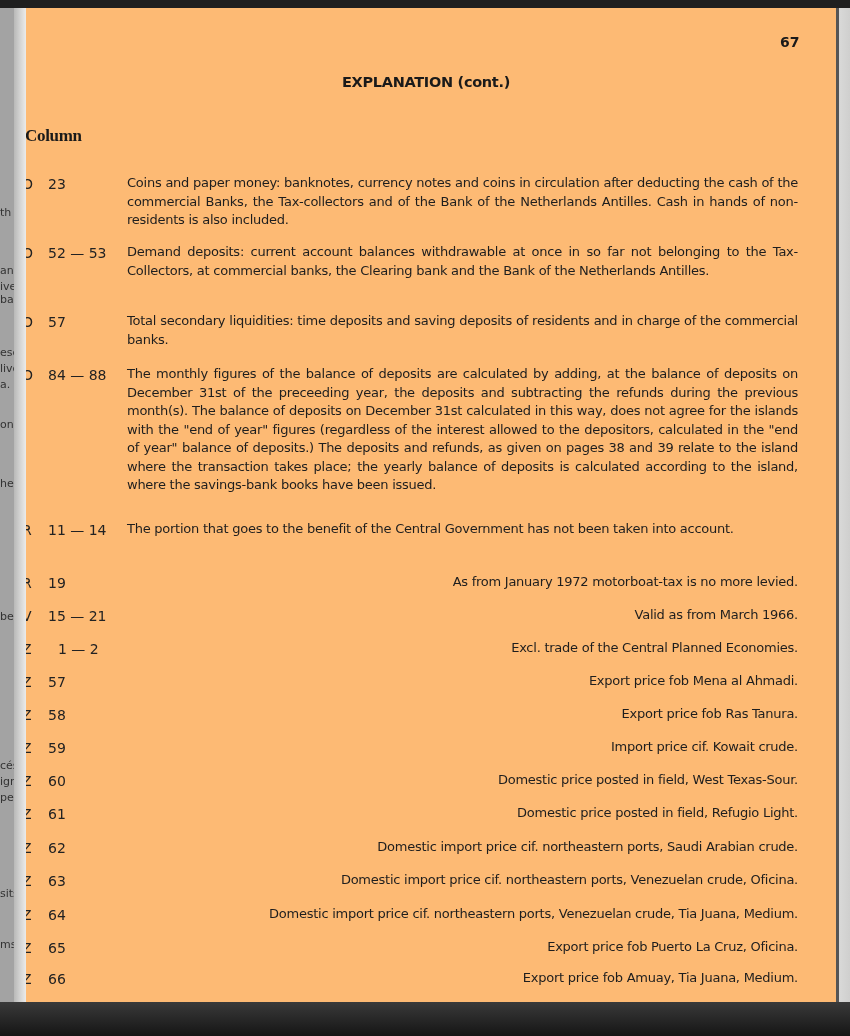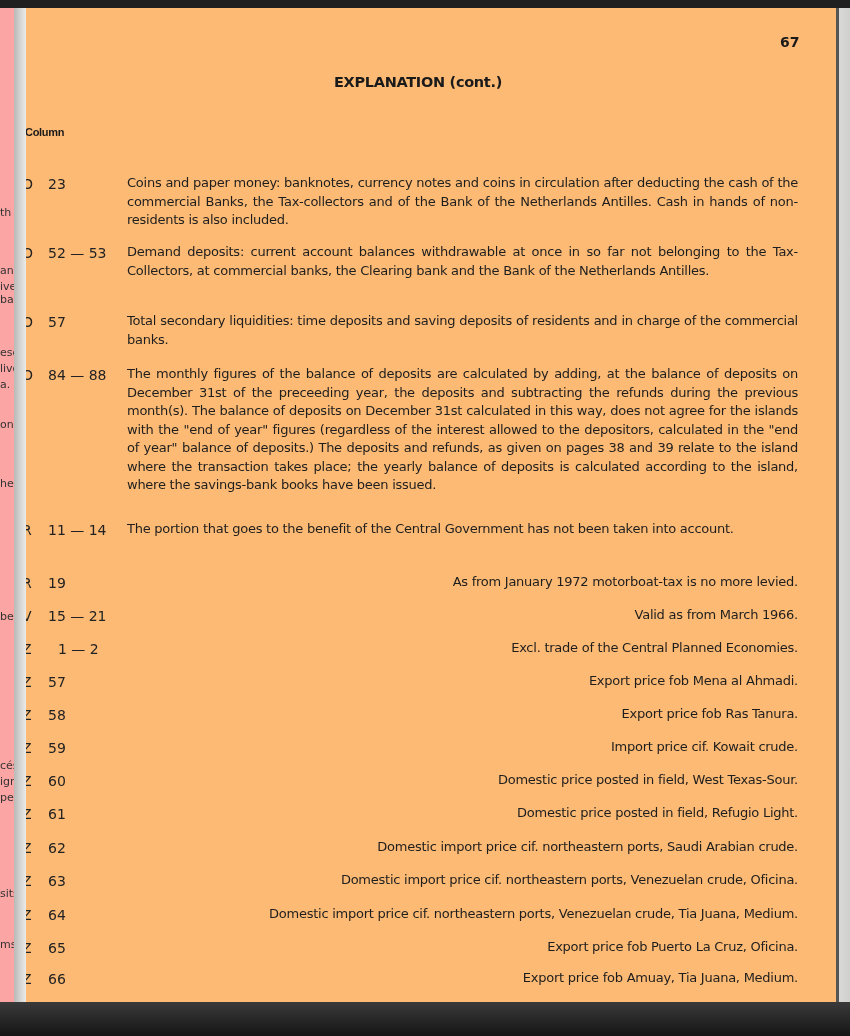--- a/index.html
+++ b/index.html
@@ -43,54 +43,54 @@
     .gutter {
       position: absolute;
       left: 14px; top: 8px;
       width: 12px; height: 996px;
       background: linear-gradient(90deg, #b9b9b8, #d8d8d7 60%, #ebebea);
     }
     .left-strip {
       position: absolute;
       left: 0; top: 8px;
       width: 14px; height: 996px;
-      background: #fca5a5;
+      background: #a3a3a3;
       overflow: hidden;
     }
     .frag {
       position: absolute;
       left: 0;
       font-size: 11px;
       color: #333;
       white-space: nowrap;
     }
     .page-number {
       position: absolute;
       left: 780px; top: 26px;
       font-family: "DejaVu Sans", sans-serif;
       font-weight: bold;
       font-size: 14px;
       color: #1a1a1a;
     }
     .title {
       position: absolute;
-      left: 0; width: 836px; top: 66px;
+      left: 8px; width: 836px; top: 66px;
       text-align: center;
       font-family: "DejaVu Sans", sans-serif;
       font-weight: bold;
       font-size: 14.5px;
       letter-spacing: -0.3px;
       color: #1a1a1a;
     }
     .column-label {
       position: absolute;
       left: 25px; top: 118px;
-      font-family: Liberation Sans, sans-serif;
+      font-family: Liberation Serif, serif;
       font-weight: bold;
-      font-size: 11px;
+      font-size: 17px;
       letter-spacing: -0.3px;
       color: #1a1a1a;
     }
     .entry {
       position: absolute;
       left: 0;
       width: 836px;
     }
     .entry .code {
       position: absolute;

